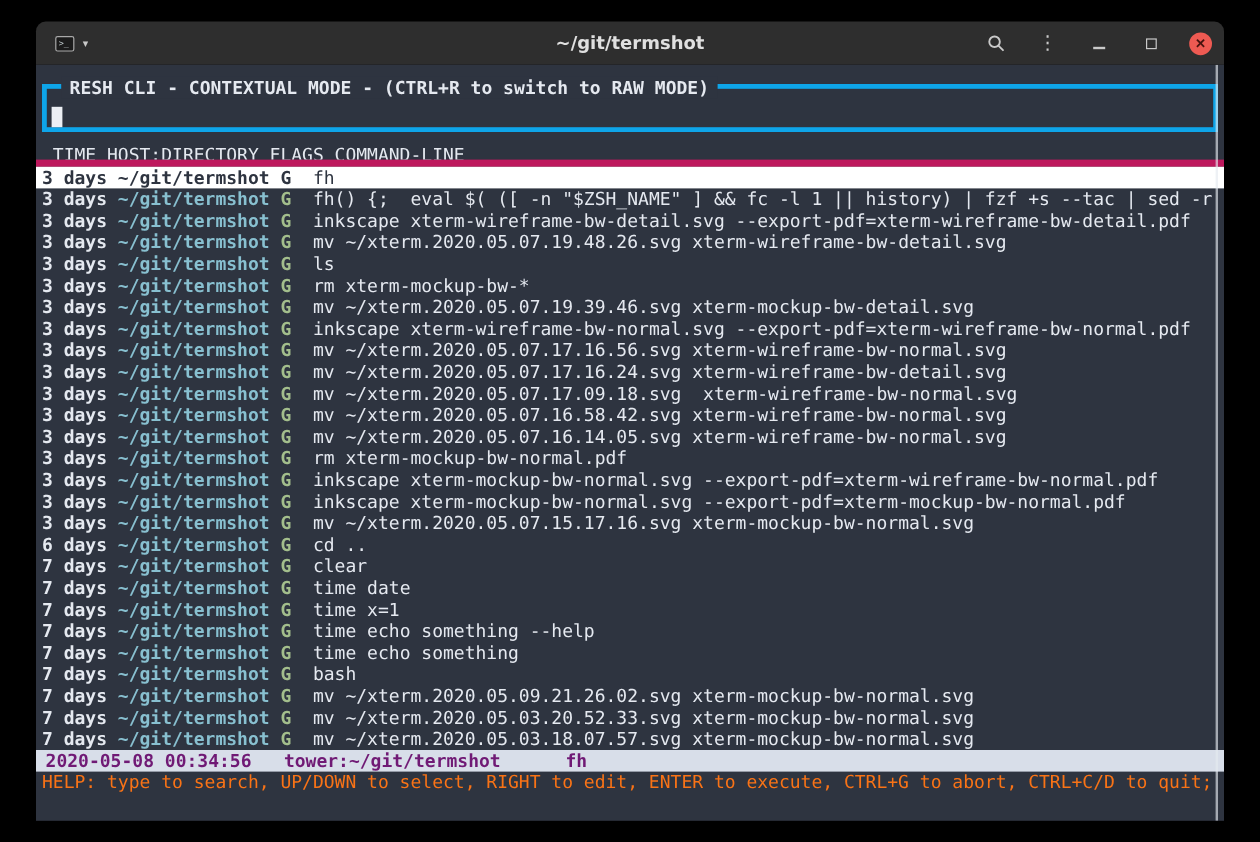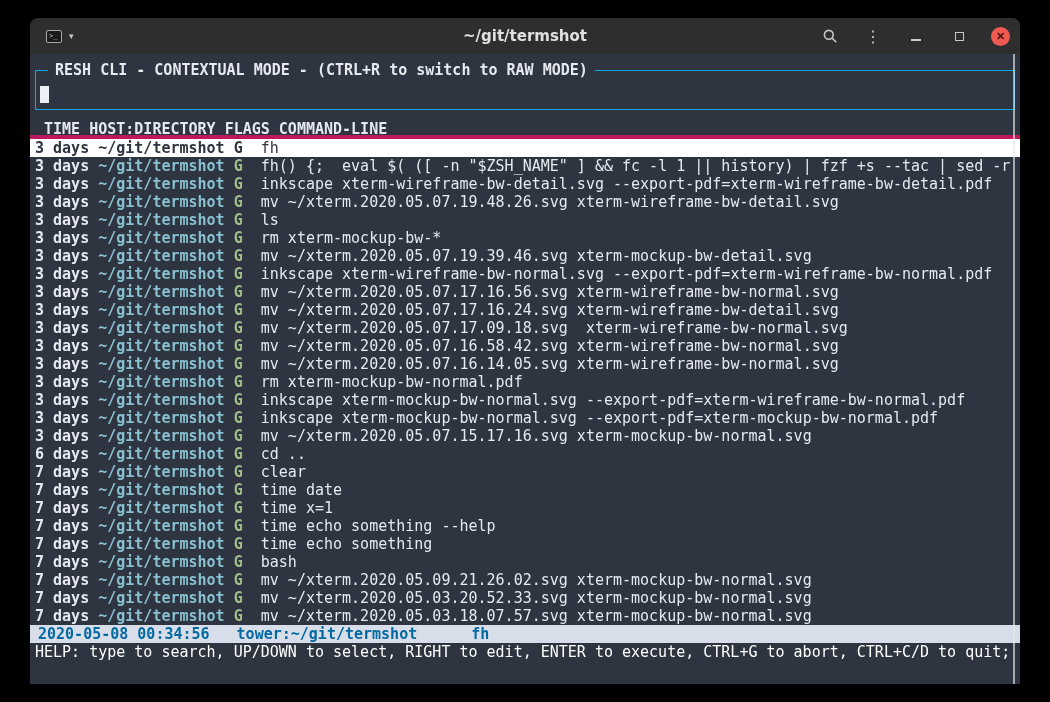--- a/index.html
+++ b/index.html
@@ -28,38 +28,38 @@
   .close-btn { width:19px; height:19px; border-radius:50%; background:#ee5a52; border:none; cursor:pointer;
     color:#47120e; font-size:11px; font-weight:bold; display:flex; align-items:center; justify-content:center; }
 
   
   .terminal {
     position:relative; height:630px; background:#2e3440; color:#e5e9f0;
     font-size:15px; line-height:18px; padding-top:4px; overflow:hidden;
   }
   .line { white-space:pre; overflow:hidden; padding-left:5px; }
 
-  .resh-box { position:relative; margin:12px 5px 10px 5px; height:40px; border:1px solid #0ea5e9; }
+  .resh-box { position:relative; margin:12px 5px 10px 5px; height:40px; border:4px solid #0ea5e9; }
   .box-title { position:absolute; top:-10px; left:12px; background:#2e3440; padding:0 7px; font-weight:bold; white-space:pre; }
   .cursor { position:absolute; left:4px; top:15px; width:9px; height:17px; background:#eceff4; }
 
-  .hdr { font-weight:bold; border-bottom:4px solid #be185d; height:19px; }
+  .hdr { font-weight:normal; border-bottom:6px solid #be185d; height:19px; }
 
   .row { height:18px; }
   .row .t { font-weight:bold; }
   .row .d { color:#88c0d0; font-weight:bold; }
   .row .f { color:#a3be8c; font-weight:bold; }
   .row.selected { background:#ffffff; color:#2e3440; }
   .row.selected .d, .row.selected .f { color:#2e3440; }
 
-  .status { background:#d8dee9; color:#0369a1; font-weight:bold; height:18px; white-space:pre; padding-left:8px; }
+  .status { background:#d8dee9; color:#701a75; font-weight:bold; height:18px; white-space:pre; padding-left:8px; }
   .status .s-host { margin-left:27px; }
   .status .s-cmd { margin-left:54px; }
 
-  .help { color:#ffffff; height:18px; }
+  .help { color:#f97316; height:18px; }
 
   .scrollbar { position:absolute; top:0; right:5px; width:2px; height:100%; background:rgba(229,233,240,0.65); }
 </style>
 </head>
 <body>
 
 <div class="window">
 
   <div class="titlebar">
     <div class="tb-side left">

